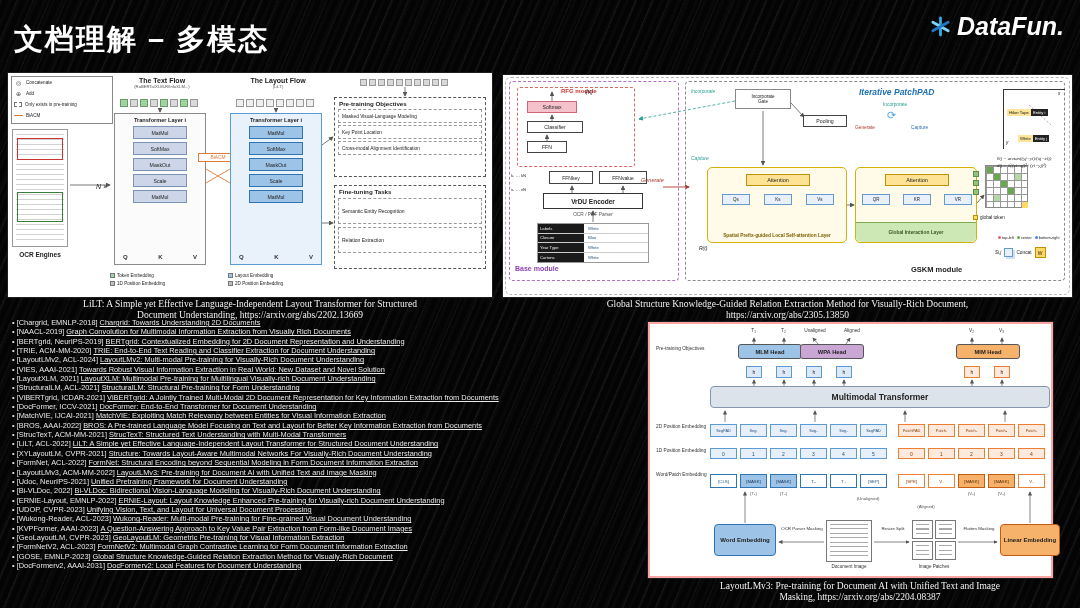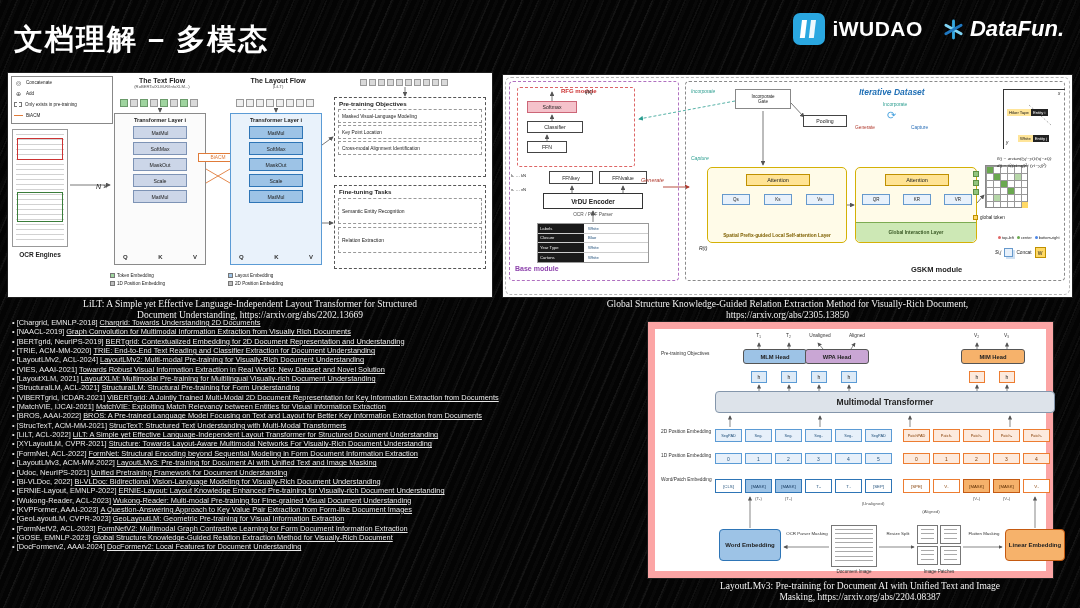--- a/index.html
+++ b/index.html
@@ -6,21 +6,21 @@
 html,body{background:#000}
 body{width:1080px;height:608px;font-family:"Liberation Sans",sans-serif;position:relative;overflow:hidden}
 .slide{position:absolute;inset:0;background:#040404;overflow:hidden}
 .slide::before{content:"";position:absolute;inset:0;pointer-events:none;
  background:repeating-linear-gradient(113deg,rgba(255,255,255,.045) 0 1.5px,transparent 1.5px 15px),
  repeating-linear-gradient(113deg,rgba(255,255,255,.02) 0 3px,transparent 3px 8px)}
 .title{position:absolute;left:14px;top:20px;font-size:29px;font-weight:700;color:#fff;letter-spacing:2px}
 .logos{position:absolute;top:12px;right:16px;display:flex;align-items:center;gap:20px}
 .logo-grp{display:flex;align-items:center;gap:6px}
 .iwudao-text{color:#fff;font-weight:800;font-size:21px;letter-spacing:.5px}
-.datafun-text{color:#fff;font-weight:700;font-style:italic;font-size:22px}
+.datafun-text{color:#fff;font-weight:700;font-style:italic;font-size:25px}
 .panel{position:absolute;background:#fff;color:#222;box-shadow:0 0 0 1px #1d1d1d}
 .cap{position:absolute;color:#f1f1f1;font-family:"Liberation Serif",serif;font-size:9.5px;line-height:10.6px;text-align:center}
 
 #papers{position:absolute;left:12px;top:318px;width:638px}
 .paper{font-size:7.4px;line-height:9.35px;color:#e9e9e9;white-space:nowrap}
 .paper::before{content:"•  ";color:#e9e9e9}
 .ptag{color:#e9e9e9;margin-right:2px}
 .ptitle{color:#e9e9e9;text-decoration:underline;cursor:pointer}
 
 .t{position:absolute;color:#222}
@@ -79,21 +79,21 @@
 .gcell.lt{background:#b6d7a8}
 .gcell.yw{background:#ffd966}
 .sk-sq{position:absolute;width:6px;height:6px;background:#93c47d;border:.5px solid #5e8f46}
 .entity-sk{position:absolute;left:500px;top:14px;width:62px;height:60px;border-left:1px solid #333;border-top:1px solid #333}
 .etag{display:inline-block;background:#222;color:#fff;font-size:4.2px;padding:1px 2px}
 .eval{display:inline-block;background:#ffe599;color:#111;font-size:4.2px;padding:1px 2px}
 .dot{display:inline-block;width:3px;height:3px;border-radius:50%;margin:0 1px 0 3px;vertical-align:middle}
 .d0{background:#e06666}.d1{background:#6aa84f}.d2{background:#4a86e8}
 .stack{display:inline-block;width:9px;height:9px;background:#e8f1fb;border:.6px solid #6699cc;box-shadow:2px 2px 0 #cfe0f2}
 
-#lmv3-panel{left:648px;top:322px;width:405px;height:256px;border:7px solid #fca5a5}
+#lmv3-panel{left:648px;top:322px;width:405px;height:256px;border:2px solid #fca5a5}
 .side-lab{position:absolute;left:6px;width:52px;font-size:4.8px;color:#333;line-height:5.6px}
 .head{position:absolute;top:20px;height:15px;width:64px;border:.8px solid #555;border-radius:3px;display:flex;align-items:center;justify-content:center;font-size:5.8px;font-weight:700}
 .head.mlm{background:#9dc3e6}.head.wpa{background:#c9a6d4}.head.mim{background:#f6b26b}
 .hbx{position:absolute;top:42px;width:16px;height:12px;border:.7px solid #5b9bd5;background:#deebf7;display:flex;align-items:center;justify-content:center;font-size:5px}
 .hbx.or{border-color:#ed7d31;background:#fdeadd}
 .mmt{position:absolute;left:60px;top:62px;width:340px;height:22px;background:#dde3ea;border:1px solid #8496ab;border-radius:4px;display:flex;align-items:center;justify-content:center;font-size:8.5px;font-weight:700}
 .crow{position:absolute;left:60px;display:flex;gap:3px}
 .crow div:nth-of-type(7){margin-left:8px}
 .cell,.tok{width:27px;border:.8px solid;display:flex;align-items:center;justify-content:center}
 .cell{height:13px;font-size:3.9px}
@@ -115,28 +115,20 @@
 </style>
 </head>
 <body>
 
 <div class="slide">
 
   <div class="title">文档理解 – 多模态</div>
 
   <div class="logos">
     <div class="logo-grp">
-      <svg width="34" height="34" viewBox="0 0 34 34">
-        <rect x="1" y="1" width="32" height="32" rx="7" fill="#2aa7e0"></rect>
-        <path d="M10 8 h5 l-2.2 18 h-5 z" fill="#ffffff"></path>
-        <path d="M19 8 h5 l-2.2 18 h-5 z" fill="#ffffff" opacity="0.92"></path>
-      </svg>
-      <span class="iwudao-text">iWUDAO</span>
-    </div>
-    <div class="logo-grp">
       <svg width="21" height="21" viewBox="0 0 22 22">
         <g stroke-width="3" stroke-linecap="round">
           <line x1="11" y1="2" x2="11" y2="20" stroke="#35a8e0"></line>
           <line x1="3" y1="6.5" x2="19" y2="15.5" stroke="#7fd4f5"></line>
           <line x1="19" y1="6.5" x2="3" y2="15.5" stroke="#1f78c1"></line>
         </g>
       </svg>
       <span class="datafun-text">DataFun.</span>
     </div>
   </div>
@@ -348,21 +340,21 @@
     <div class="t" style="left:12px;top:190px;font-size:7px;font-weight:700;color:#8e44ad">Base module</div>
     <div class="t" style="left:138px;top:102px;font-size:5.5px;font-style:italic;color:#b03a2e">Generate</div>
 
     <div class="t" style="left:188px;top:14px;font-size:4.8px;font-style:italic;color:#2a9d8f">Incorporate</div>
     <div class="box" style="left:232px;top:14px;width:56px;height:20px;font-size:4.6px;border-color:#888;flex-direction:column;line-height:5.4px">
       <span>Incorporate</span>
       <span>Gate</span>
     </div>
     <div class="box" style="left:300px;top:40px;width:44px;height:12px;font-size:5.2px;border-color:#444">Pooling</div>
 
-    <div class="t" style="left:356px;top:12px;font-size:8.5px;font-weight:700;font-style:italic;color:#1f6fb5">Iterative Dataset</div>
+    <div class="t" style="left:356px;top:12px;font-size:8.5px;font-weight:700;font-style:italic;color:#1f6fb5">Iterative PatchPAD</div>
     <div class="t" style="left:380px;top:27px;font-size:4.8px;color:#2a9d8f">Incorporate</div>
     <div class="t" style="left:384px;top:34px;font-size:11px;color:#4aa3df">⟳</div>
     <div class="t" style="left:352px;top:50px;font-size:4.8px;color:#b03a2e">Generate</div>
     <div class="t" style="left:408px;top:50px;font-size:4.8px;color:#2a6fb8">Capture</div>
 
     <div class="t" style="left:188px;top:80px;font-size:5px;font-style:italic;color:#2a9d8f">Capture</div>
 
     <div class="attn-wrap" style="left:204px;top:92px;width:140px;height:76px">
       <div class="attn" style="left:38px;top:6px;width:64px;height:12px">Attention</div>
       <div class="qkvbx" style="left:14px;top:26px">Qs</div>
@@ -434,36 +426,38 @@
 
   <div class="paper"><span class="ptag">[Chargrid, EMNLP-2018]</span><a class="ptitle">Chargrid: Towards Understanding 2D Documents</a></div>
       <div class="paper"><span class="ptag">[NAACL-2019]</span><a class="ptitle">Graph Convolution for Multimodal Information Extraction from Visually Rich Documents</a></div>
       <div class="paper"><span class="ptag">[BERTgrid, NeurIPS-2019]</span><a class="ptitle">BERTgrid: Contextualized Embedding for 2D Document Representation and Understanding</a></div>
       <div class="paper"><span class="ptag">[TRIE, ACM-MM-2020]</span><a class="ptitle">TRIE: End-to-End Text Reading and Classifier Extraction for Document Understanding</a></div>
       <div class="paper"><span class="ptag">[LayoutLMv2, ACL-2024]</span><a class="ptitle">LayoutLMv2: Multi-modal Pre-training for Visually-Rich Document Understanding</a></div>
       <div class="paper"><span class="ptag">[VIES, AAAI-2021]</span><a class="ptitle">Towards Robust Visual Information Extraction in Real World: New Dataset and Novel Solution</a></div>
       <div class="paper"><span class="ptag">[LayoutXLM, 2021]</span><a class="ptitle">LayoutXLM: Multimodal Pre-training for Multilingual Visually-rich Document Understanding</a></div>
       <div class="paper"><span class="ptag">[StructuralLM, ACL-2021]</span><a class="ptitle">StructuralLM: Structural Pre-training for Form Understanding</a></div>
       <div class="paper"><span class="ptag">[ViBERTgrid, ICDAR-2021]</span><a class="ptitle">ViBERTgrid: A Jointly Trained Multi-Modal 2D Document Representation for Key Information Extraction from Documents</a></div>
+      <div class="paper"><span class="ptag">[DocFormer, ICCV-2021]</span><a class="ptitle">DocFormer: End-to-End Transformer for Document Understanding</a></div>
       <div class="paper"><span class="ptag">[MatchVIE, IJCAI-2021]</span><a class="ptitle">MatchVIE: Exploiting Match Relevancy between Entities for Visual Information Extraction</a></div>
       <div class="paper"><span class="ptag">[BROS, AAAI-2022]</span><a class="ptitle">BROS: A Pre-trained Language Model Focusing on Text and Layout for Better Key Information Extraction from Documents</a></div>
       <div class="paper"><span class="ptag">[StrucTexT, ACM-MM-2021]</span><a class="ptitle">StrucTexT: Structured Text Understanding with Multi-Modal Transformers</a></div>
       <div class="paper"><span class="ptag">[LiLT, ACL-2022]</span><a class="ptitle">LiLT: A Simple yet Effective Language-Independent Layout Transformer for Structured Document Understanding</a></div>
       <div class="paper"><span class="ptag">[XYLayoutLM, CVPR-2021]</span><a class="ptitle">Structure: Towards Layout-Aware Multimodal Networks For Visually-Rich Document Understanding</a></div>
       <div class="paper"><span class="ptag">[FormNet, ACL-2022]</span><a class="ptitle">FormNet: Structural Encoding beyond Sequential Modeling in Form Document Information Extraction</a></div>
       <div class="paper"><span class="ptag">[LayoutLMv3, ACM-MM-2022]</span><a class="ptitle">LayoutLMv3: Pre-training for Document AI with Unified Text and Image Masking</a></div>
       <div class="paper"><span class="ptag">[Udoc, NeurIPS-2021]</span><a class="ptitle">Unified Pretraining Framework for Document Understanding</a></div>
       <div class="paper"><span class="ptag">[Bi-VLDoc, 2022]</span><a class="ptitle">Bi-VLDoc: Bidirectional Vision-Language Modeling for Visually-Rich Document Understanding</a></div>
       <div class="paper"><span class="ptag">[ERNIE-Layout, EMNLP-2022]</span><a class="ptitle">ERNIE-Layout: Layout Knowledge Enhanced Pre-training for Visually-rich Document Understanding</a></div>
+      <div class="paper"><span class="ptag">[UDOP, CVPR-2023]</span><a class="ptitle">Unifying Vision, Text, and Layout for Universal Document Processing</a></div>
       <div class="paper"><span class="ptag">[Wukong-Reader, ACL-2023]</span><a class="ptitle">Wukong-Reader: Multi-modal Pre-training for Fine-grained Visual Document Understanding</a></div>
       <div class="paper"><span class="ptag">[KVPFormer, AAAI-2023]</span><a class="ptitle">A Question-Answering Approach to Key Value Pair Extraction from Form-like Document Images</a></div>
       <div class="paper"><span class="ptag">[GeoLayoutLM, CVPR-2023]</span><a class="ptitle">GeoLayoutLM: Geometric Pre-training for Visual Information Extraction</a></div>
       <div class="paper"><span class="ptag">[FormNetV2, ACL-2023]</span><a class="ptitle">FormNetV2: Multimodal Graph Contrastive Learning for Form Document Information Extraction</a></div>
       <div class="paper"><span class="ptag">[GOSE, EMNLP-2023]</span><a class="ptitle">Global Structure Knowledge-Guided Relation Extraction Method for Visually-Rich Document</a></div>
-      <div class="paper"><span class="ptag">[DocFormerv2, AAAI-2024]</span><a class="ptitle">DocFormerv2: Local Features for Document Understanding</a></div>
+      <div class="paper"><span class="ptag">[DocFormerv2, AAAI-2031]</span><a class="ptitle">DocFormerv2: Local Features for Document Understanding</a></div>
     </div>
 
   <div class="panel" id="lmv3-panel">
     <svg class="wires" width="424" height="256">
       <line x1="104" y1="20" x2="104" y2="14" stroke="#555" stroke-width="0.7" marker-end="url(#ah)"></line>
       <line x1="134" y1="20" x2="134" y2="14" stroke="#555" stroke-width="0.7" marker-end="url(#ah)"></line>
       <line x1="168" y1="20" x2="163" y2="14" stroke="#555" stroke-width="0.7" marker-end="url(#ah)"></line>
       <line x1="196" y1="20" x2="200" y2="14" stroke="#555" stroke-width="0.7" marker-end="url(#ah)"></line>
       <line x1="322" y1="20" x2="322" y2="14" stroke="#555" stroke-width="0.7" marker-end="url(#ah)"></line>
       <line x1="352" y1="20" x2="352" y2="14" stroke="#555" stroke-width="0.7" marker-end="url(#ah)"></line>

